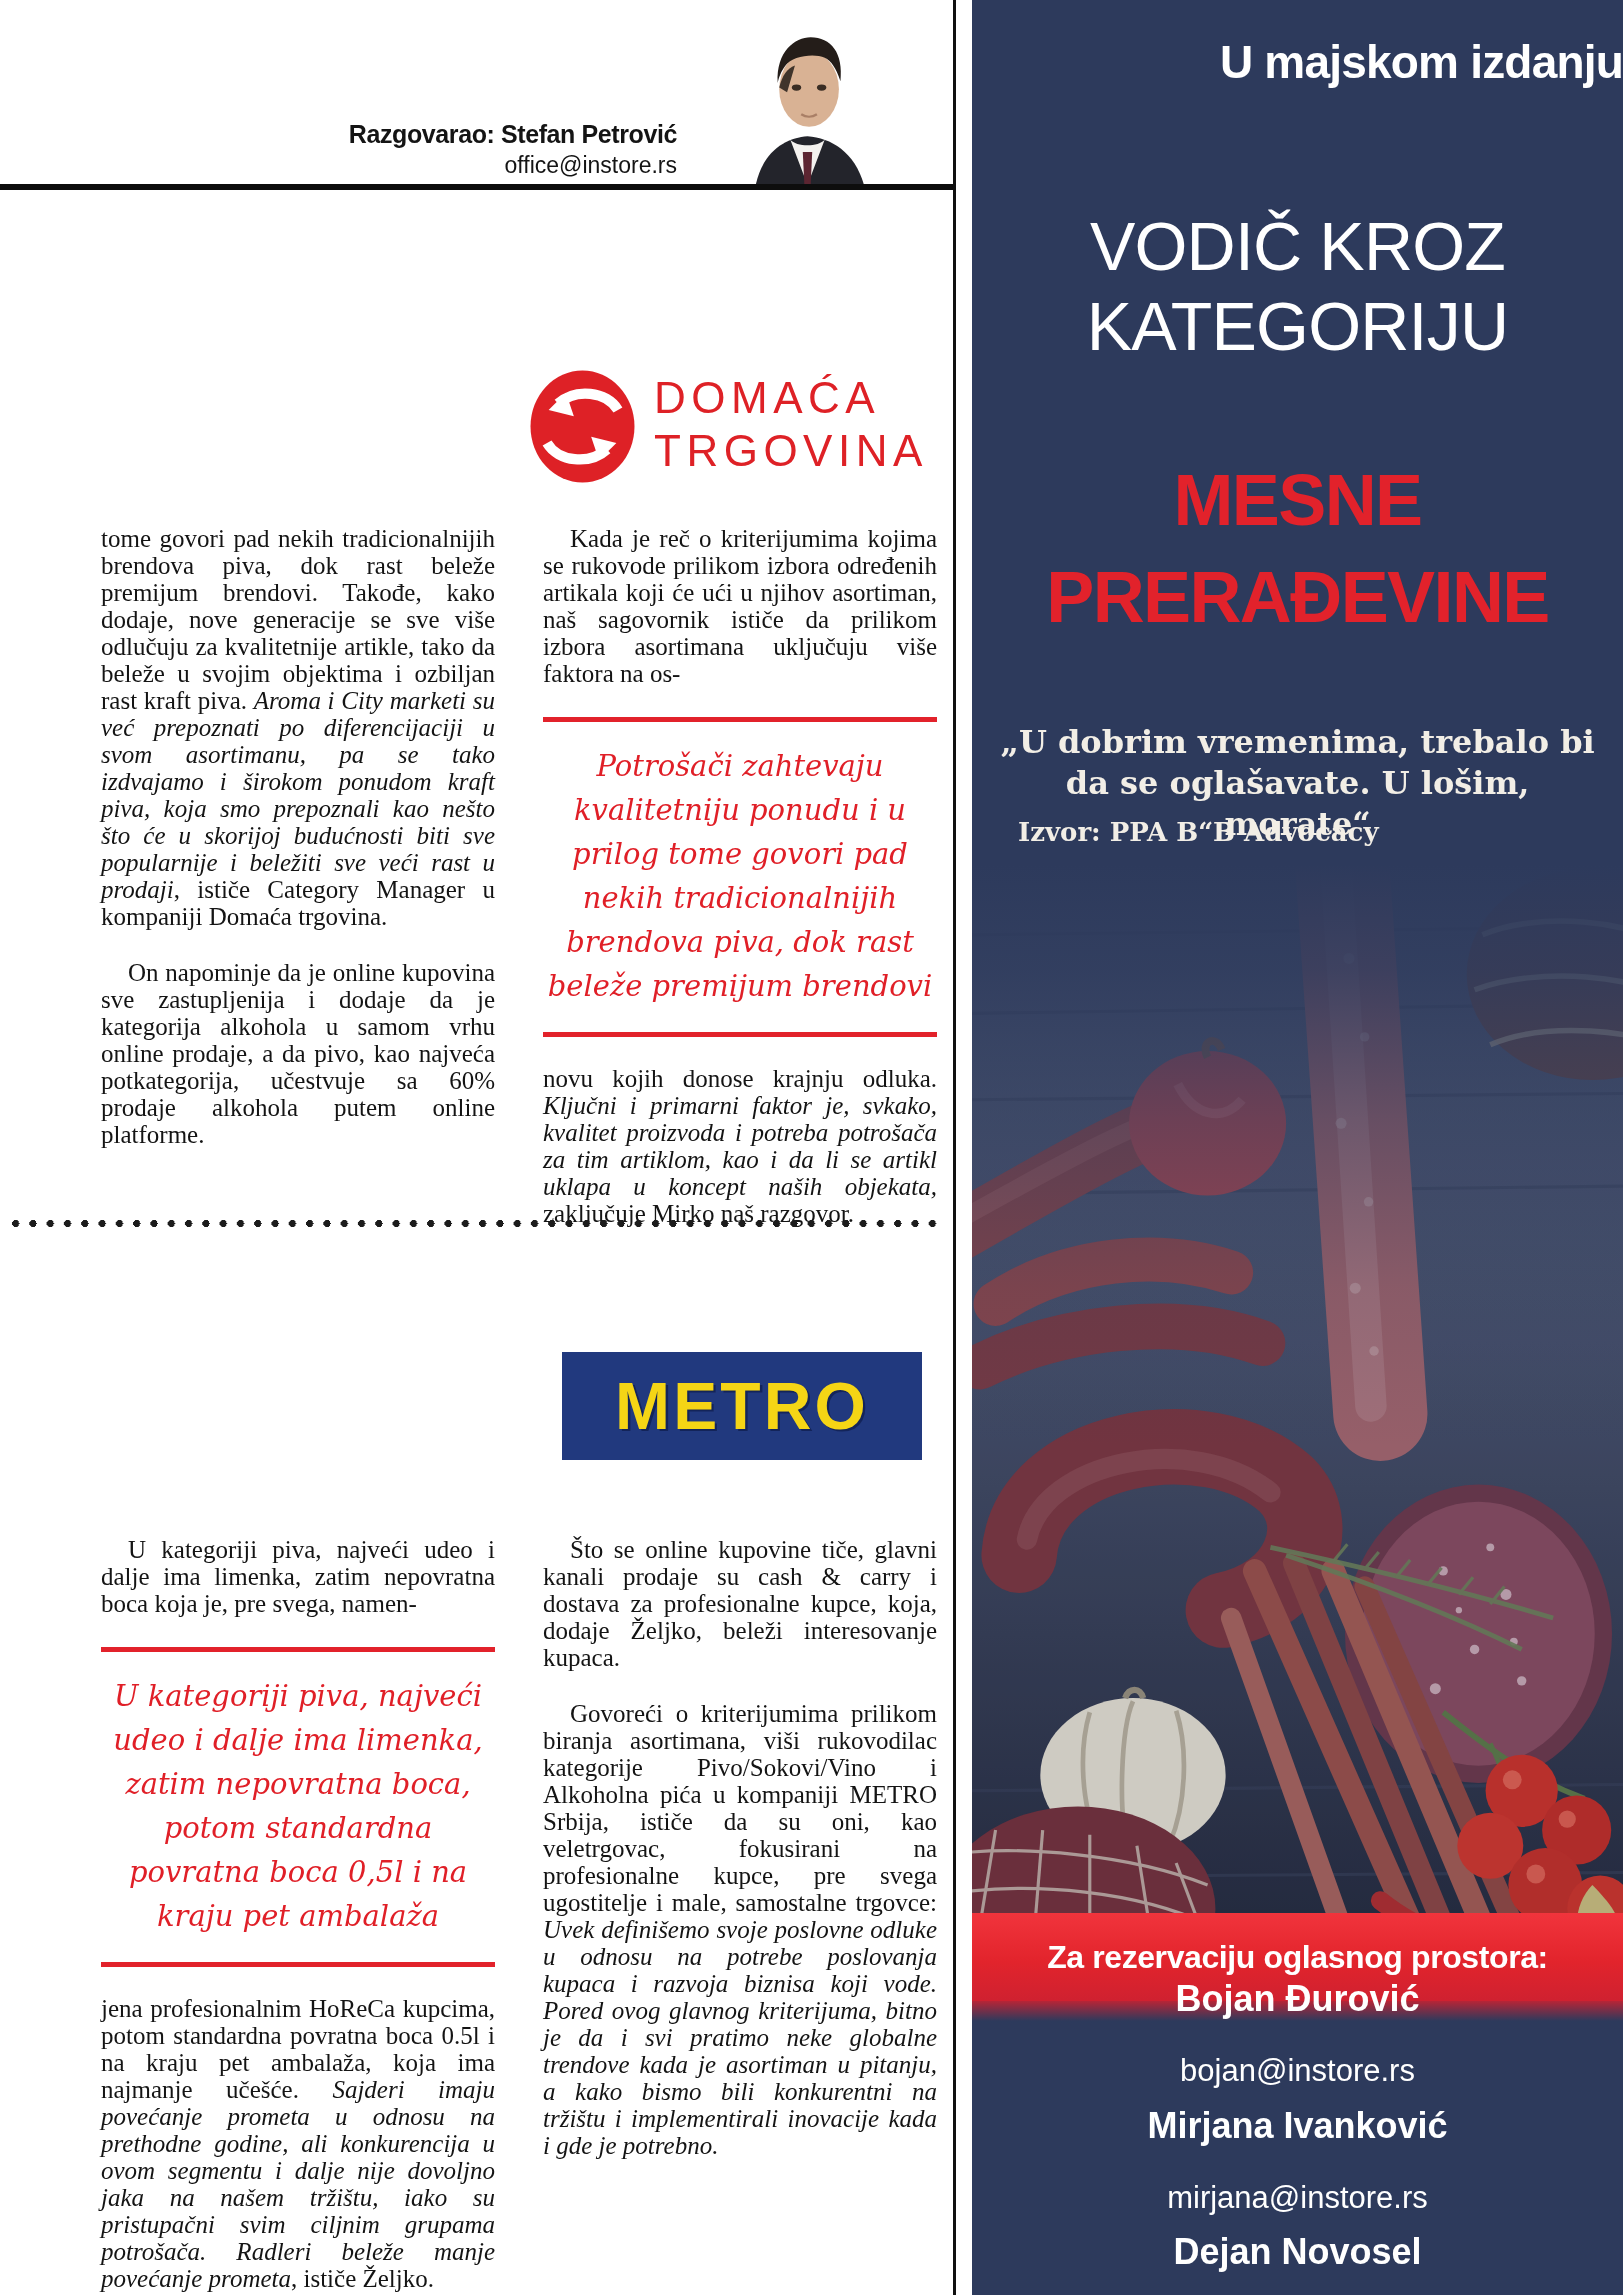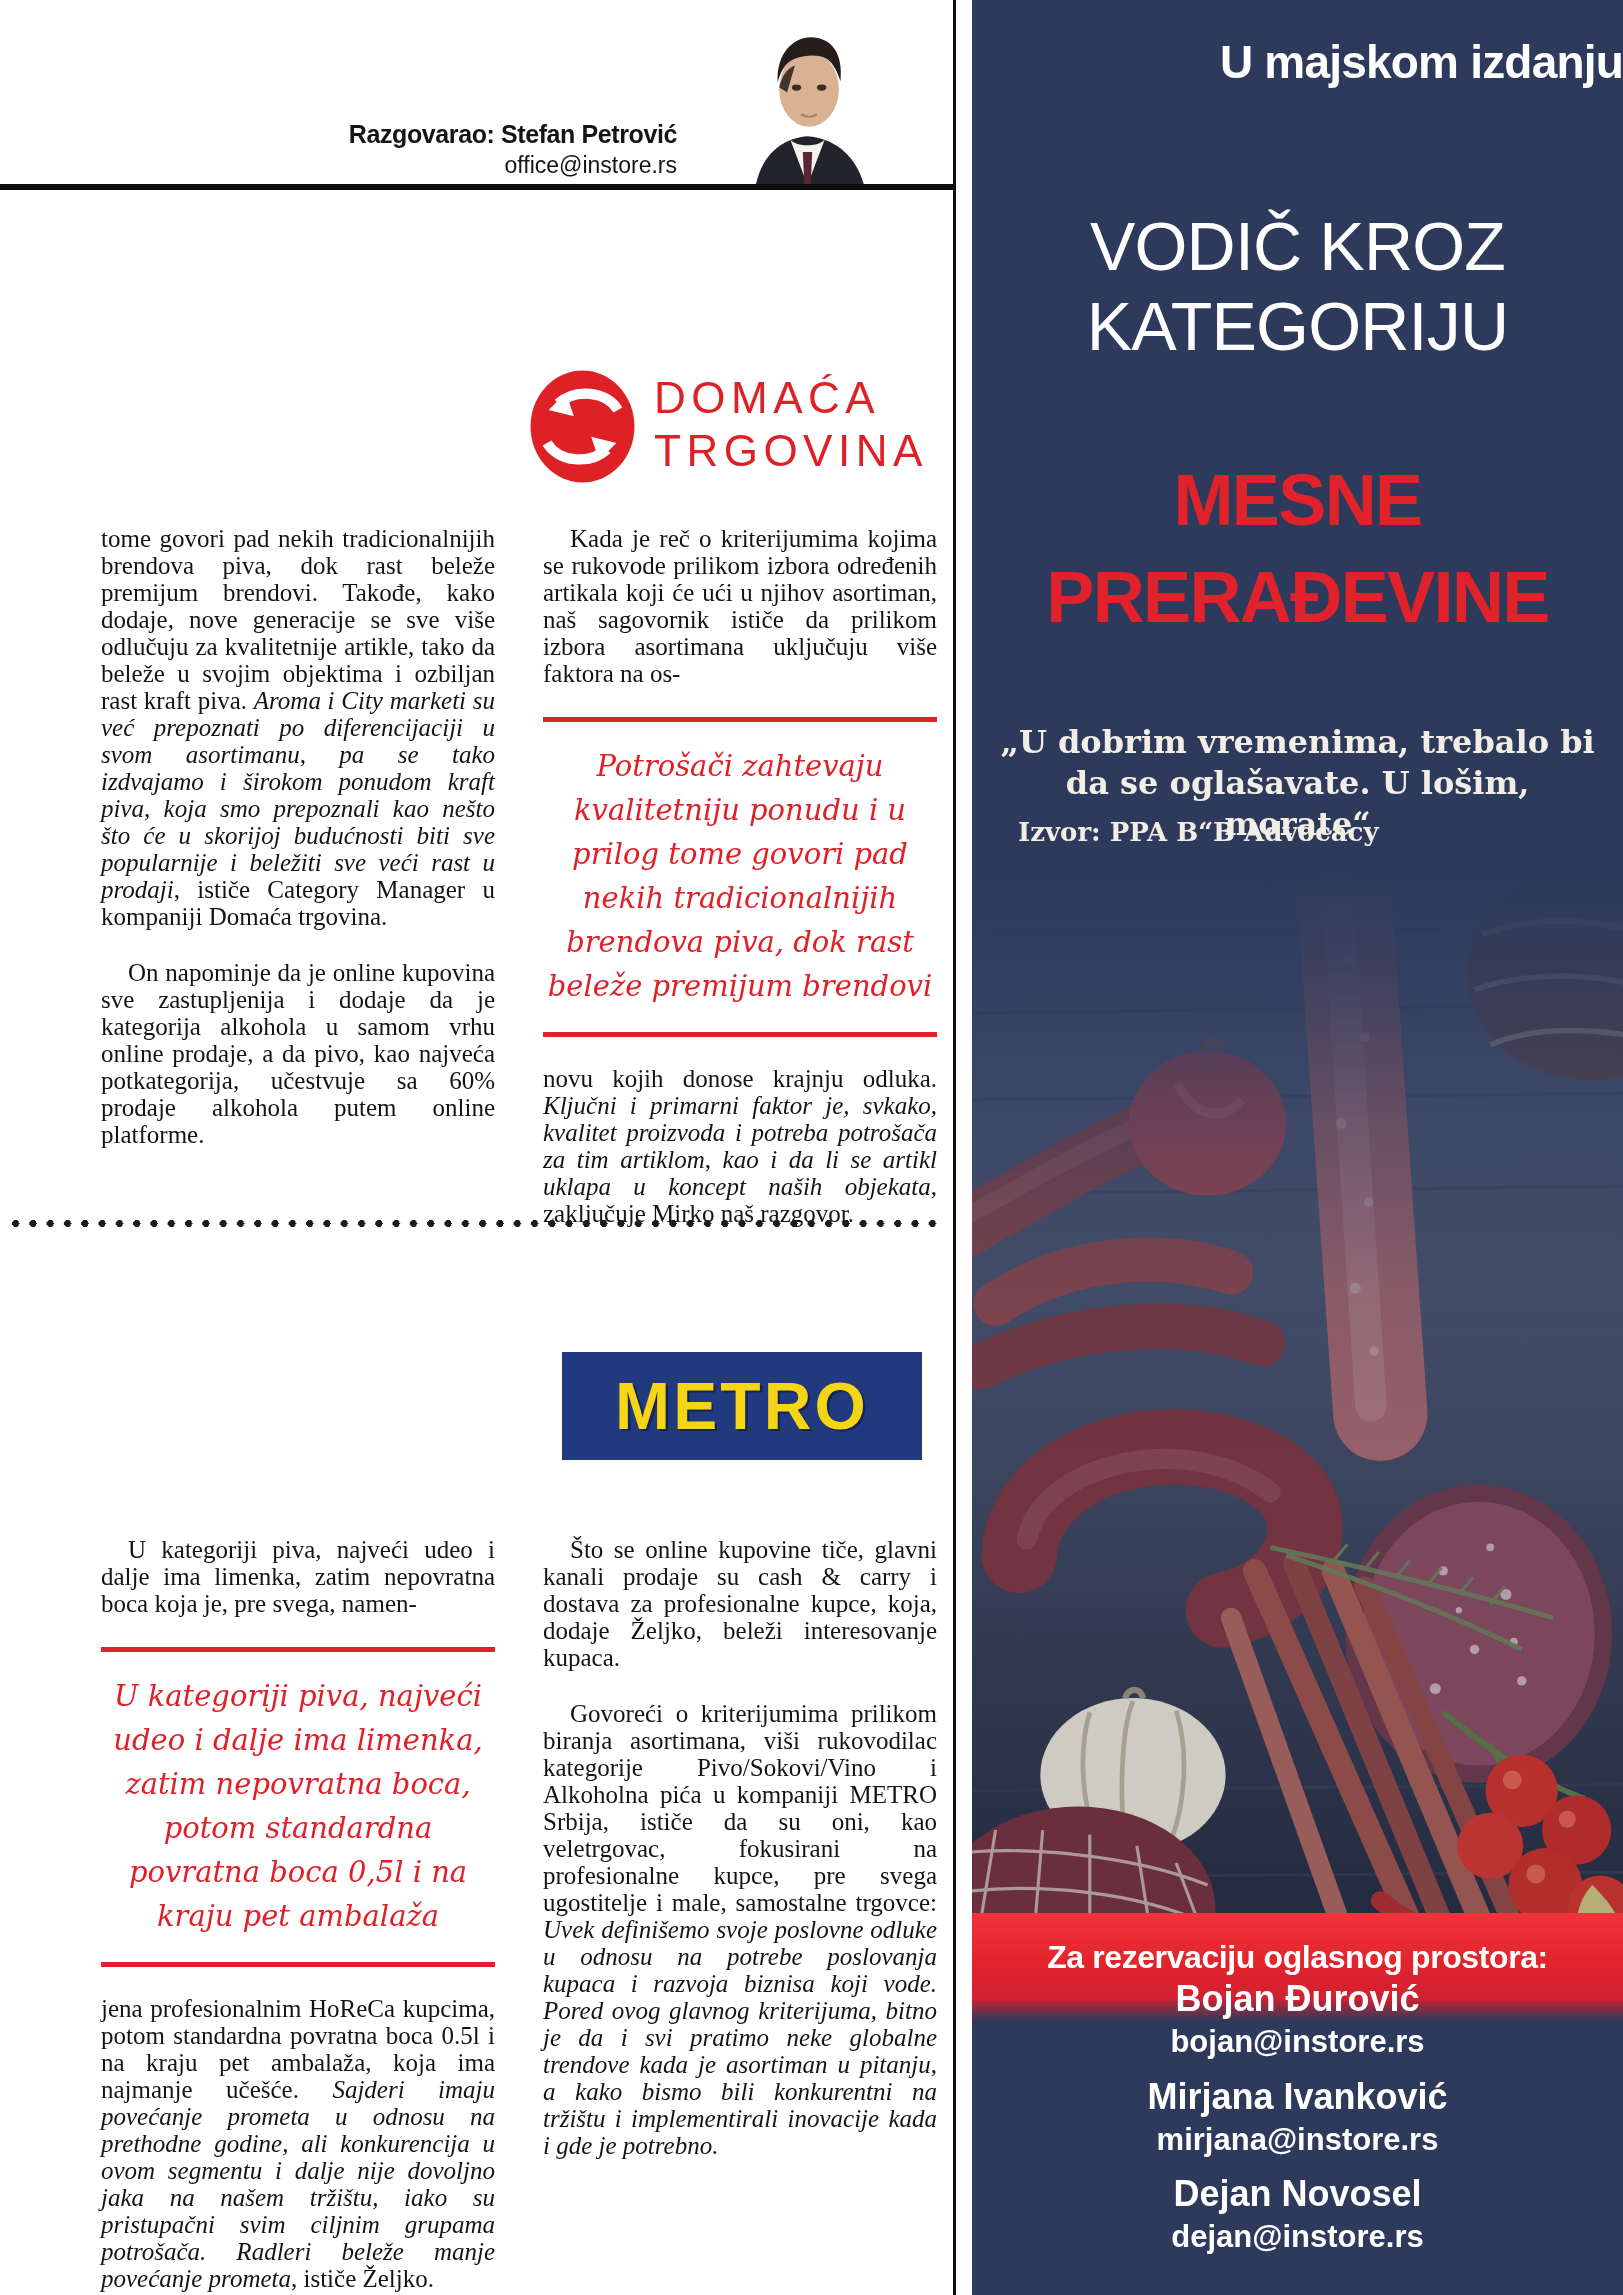--- a/index.html
+++ b/index.html
@@ -84,21 +84,21 @@
      background:linear-gradient(180deg,var(--navy) 0%,rgba(45,58,92,.85) 10%,rgba(45,58,92,.45) 24%,rgba(45,58,92,.12) 40%,rgba(45,58,92,0) 55%);}
   .redbar{position:absolute;top:1913px;left:0;width:651px;height:88px;
           background:linear-gradient(180deg,#f1343c 0%,#e2242c 55%,#cf2130 100%);
           display:flex;align-items:center;justify-content:center;}
   .redbar::after{content:"";position:absolute;left:0;top:88px;width:100%;height:20.4px;
           background:linear-gradient(180deg,rgba(207,33,48,.85),rgba(45,58,92,0));}
   .redbar span{font-weight:700;font-size:32px;color:#fff;letter-spacing:-0.4px;}
   .contacts{position:absolute;top:1976px;left:0;width:100%;text-align:center;}
   .contact{margin-bottom:12.6px;}
   .contact .cname{font-weight:700;font-size:36px;line-height:46px;}
-  .contact .cmail{font-weight:700;font-size:31px;line-height:39px;}
+  .contact .cmail{font-weight:400;font-size:31px;line-height:39px;margin-top:29px;}
 </style>
 </head>
 <body>
 
 <div id="page">
 
   <div class="main">
 
     <div class="byline">
       <div class="who">Razgovarao: Stefan Petrović</div>

